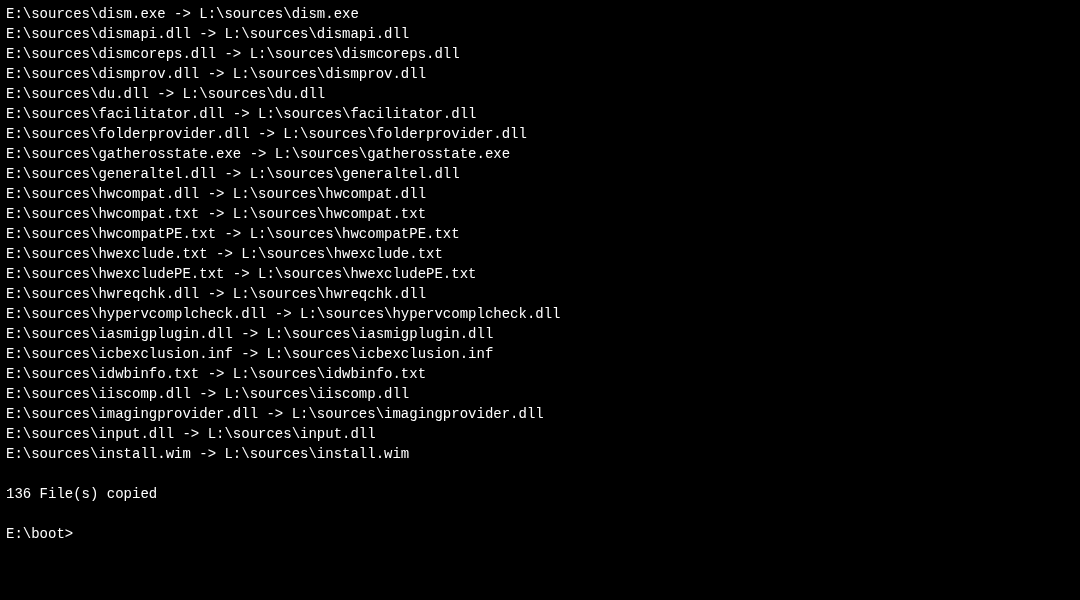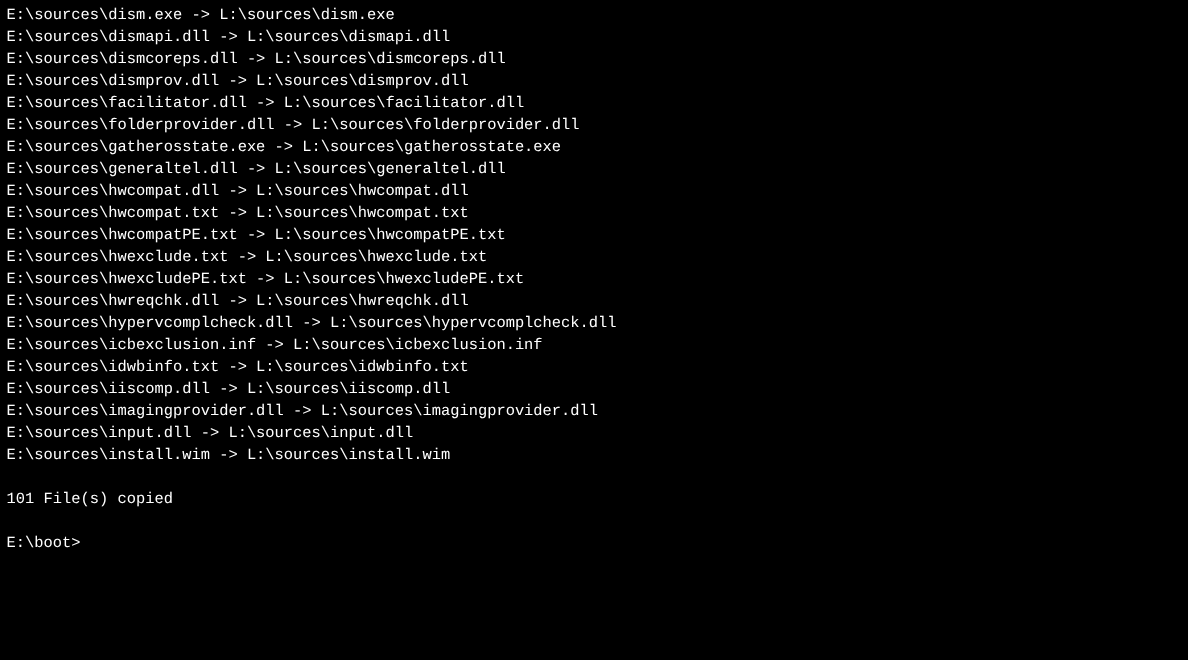--- a/index.html
+++ b/index.html
@@ -34,36 +34,38 @@
     }
   </style>
 </head>
 <body>
 
 <div id="output-container">
     <div class="terminal-line">E:\sources\dism.exe -&gt; L:\sources\dism.exe</div>
     <div class="terminal-line">E:\sources\dismapi.dll -&gt; L:\sources\dismapi.dll</div>
     <div class="terminal-line">E:\sources\dismcoreps.dll -&gt; L:\sources\dismcoreps.dll</div>
     <div class="terminal-line">E:\sources\dismprov.dll -&gt; L:\sources\dismprov.dll</div>
+    <div class="terminal-line">E:\sources\du.dll -&gt; L:\sources\du.dll</div>
     <div class="terminal-line">E:\sources\facilitator.dll -&gt; L:\sources\facilitator.dll</div>
     <div class="terminal-line">E:\sources\folderprovider.dll -&gt; L:\sources\folderprovider.dll</div>
     <div class="terminal-line">E:\sources\gatherosstate.exe -&gt; L:\sources\gatherosstate.exe</div>
     <div class="terminal-line">E:\sources\generaltel.dll -&gt; L:\sources\generaltel.dll</div>
     <div class="terminal-line">E:\sources\hwcompat.dll -&gt; L:\sources\hwcompat.dll</div>
     <div class="terminal-line">E:\sources\hwcompat.txt -&gt; L:\sources\hwcompat.txt</div>
     <div class="terminal-line">E:\sources\hwcompatPE.txt -&gt; L:\sources\hwcompatPE.txt</div>
     <div class="terminal-line">E:\sources\hwexclude.txt -&gt; L:\sources\hwexclude.txt</div>
     <div class="terminal-line">E:\sources\hwexcludePE.txt -&gt; L:\sources\hwexcludePE.txt</div>
     <div class="terminal-line">E:\sources\hwreqchk.dll -&gt; L:\sources\hwreqchk.dll</div>
     <div class="terminal-line">E:\sources\hypervcomplcheck.dll -&gt; L:\sources\hypervcomplcheck.dll</div>
+    <div class="terminal-line">E:\sources\iasmigplugin.dll -&gt; L:\sources\iasmigplugin.dll</div>
     <div class="terminal-line">E:\sources\icbexclusion.inf -&gt; L:\sources\icbexclusion.inf</div>
     <div class="terminal-line">E:\sources\idwbinfo.txt -&gt; L:\sources\idwbinfo.txt</div>
     <div class="terminal-line">E:\sources\iiscomp.dll -&gt; L:\sources\iiscomp.dll</div>
     <div class="terminal-line">E:\sources\imagingprovider.dll -&gt; L:\sources\imagingprovider.dll</div>
     <div class="terminal-line">E:\sources\input.dll -&gt; L:\sources\input.dll</div>
     <div class="terminal-line">E:\sources\install.wim -&gt; L:\sources\install.wim</div>
   </div>
 <div class="blank-line"></div>
-<div class="terminal-line">101 File(s) copied</div>
+<div class="terminal-line">136 File(s) copied</div>
 <div class="blank-line"></div>
 <div class="prompt-line">
   <span>E:\boot&gt;</span><span class="cursor-area"></span>
 </div>
 
 </body></html>

